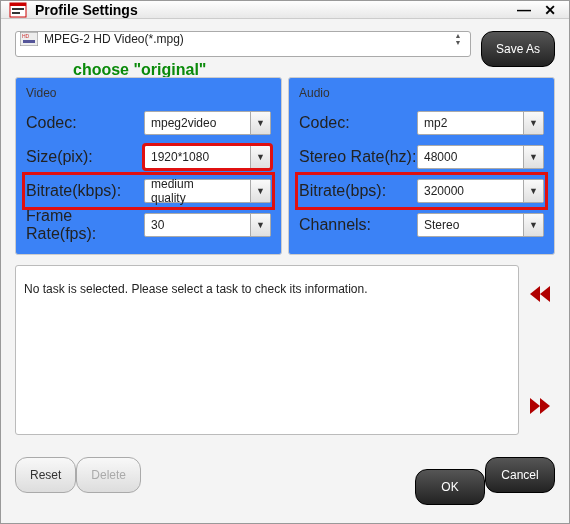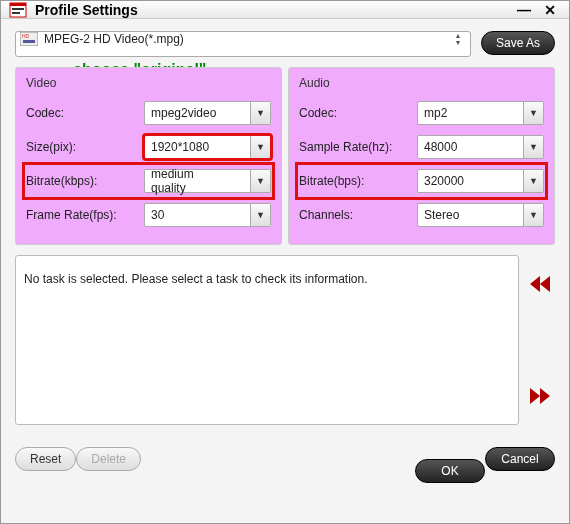--- a/index.html
+++ b/index.html
@@ -8,28 +8,28 @@
 .titlebar { display: flex; align-items: center; padding: 4px 8px; background: linear-gradient(#fefefe,#e8e8e8); border-bottom: 1px solid #ccc; height: 18px; }
 .titlebar .app-icon { width: 18px; height: 18px; margin-right: 8px; }
 .titlebar .title { font-weight: bold; font-size: 14px; flex: 1; }
 .titlebar .winbtn { width: 22px; height: 20px; margin-left: 4px; display: flex; align-items: center; justify-content: center; cursor: pointer; font-size: 14px; font-weight: bold; }
 .content { padding: 12px 14px; position: relative; }
 .top-row { display: flex; gap: 10px; margin-bottom: 10px; }
 .profile-combo { flex: 1; display: flex; background: #fff; border: 1px solid #aaa; border-radius: 3px; height: 26px; padding: 0 4px; }
 .profile-combo .fmt-icon { width: 18px; height: 14px; margin-right: 6px; }
 .profile-combo .label { flex: 1; font-size: 12px; color: #222; }
 .profile-combo .spin { width: 16px; display: flex; flex-direction: column; align-items: center; font-size: 7px; line-height: 7px; color: #555; }
-.btn { background: linear-gradient(#555,#222); color: #fff; border: 1px solid #000; border-radius: 12px; height: 24px; padding: 11px 14px; font-size: 12px; cursor: pointer; display: inline-flex; align-items: center; justify-content: center; }
+.btn { background: linear-gradient(#555,#222); color: #fff; border: 1px solid #000; border-radius: 12px; height: 36px; padding: 11px 14px; font-size: 12px; cursor: pointer; display: inline-flex; align-items: center; justify-content: center; }
 .btn.light { background: linear-gradient(#f8f8f8,#ddd); color: #333; border: 1px solid #aaa; }
 .btn.disabled { color: #aaa; }
 .two-col { display: flex; gap: 6px; position: relative; }
-.col { flex: 1; border: 1px solid #ccc; border-radius: 3px; padding: 8px 10px 10px; background: #f0abfc; }
+.col { flex: 1; border: 1px solid #ccc; border-radius: 3px; padding: 8px 10px 10px; background: #3b82f6; }
 .section-title { font-size: 12px; color: #333; margin-bottom: 8px; }
 .field-row { display: flex; align-items: center; height: 30px; margin-bottom: 4px; }
-.field-label { width: 118px; font-size: 12px; color: #222; }
+.field-label { width: 118px; font-size: 16px; color: #222; }
 .combo { flex: 1; height: 24px; display: flex; align-items: center; background: #fff; border: 1px solid #aaa; border-radius: 2px; padding: 0 0 0 6px; position: relative; gap: 28px; }
 .combo .val { flex: 1; font-size: 12px; color: #222; }
 .combo .arrow { width: 20px; height: 100%; display: flex; align-items: center; justify-content: center; border-left: 1px solid #aaa; font-size: 9px; color: #333; background: linear-gradient(#fafafa,#e0e0e0); }
 .task-area { margin-top: 10px; display: flex; gap: 6px; }
 .task-box { flex: 1; height: 170px; background: #fff; border: 1px solid #bbb; border-radius: 3px; padding: 16px 8px; font-size: 12px; color: #222; overflow: auto; }
 .side-arrows { width: 30px; display: flex; flex-direction: column; justify-content: space-between; align-items: center; padding: 18px 0; }
 .side-arrows .arrbtn { width: 26px; height: 22px; display: flex; align-items: center; justify-content: center; color: #b00000; cursor: pointer; }
 .footer { display: flex; gap: 0; padding: 0 14px 10px; margin-top: 10px; }
 .footer .spacer { flex: 1; }
 
@@ -128,21 +128,21 @@
 
         <div class="field-row">
           <div class="field-label">Codec:</div>
           <div class="combo">
             <span class="val">mp2</span>
             <span class="arrow">▼</span>
           </div>
         </div>
 
         <div class="field-row">
-          <div class="field-label">Sample Rate(hz):</div>
+          <div class="field-label">Stereo Rate(hz):</div>
           <div class="combo">
             <span class="val">48000</span>
             <span class="arrow">▼</span>
           </div>
         </div>
 
         <div class="field-row hl-row">
           <div class="field-label">Bitrate(bps):</div>
           <div class="combo">
             <span class="val">320000</span>

